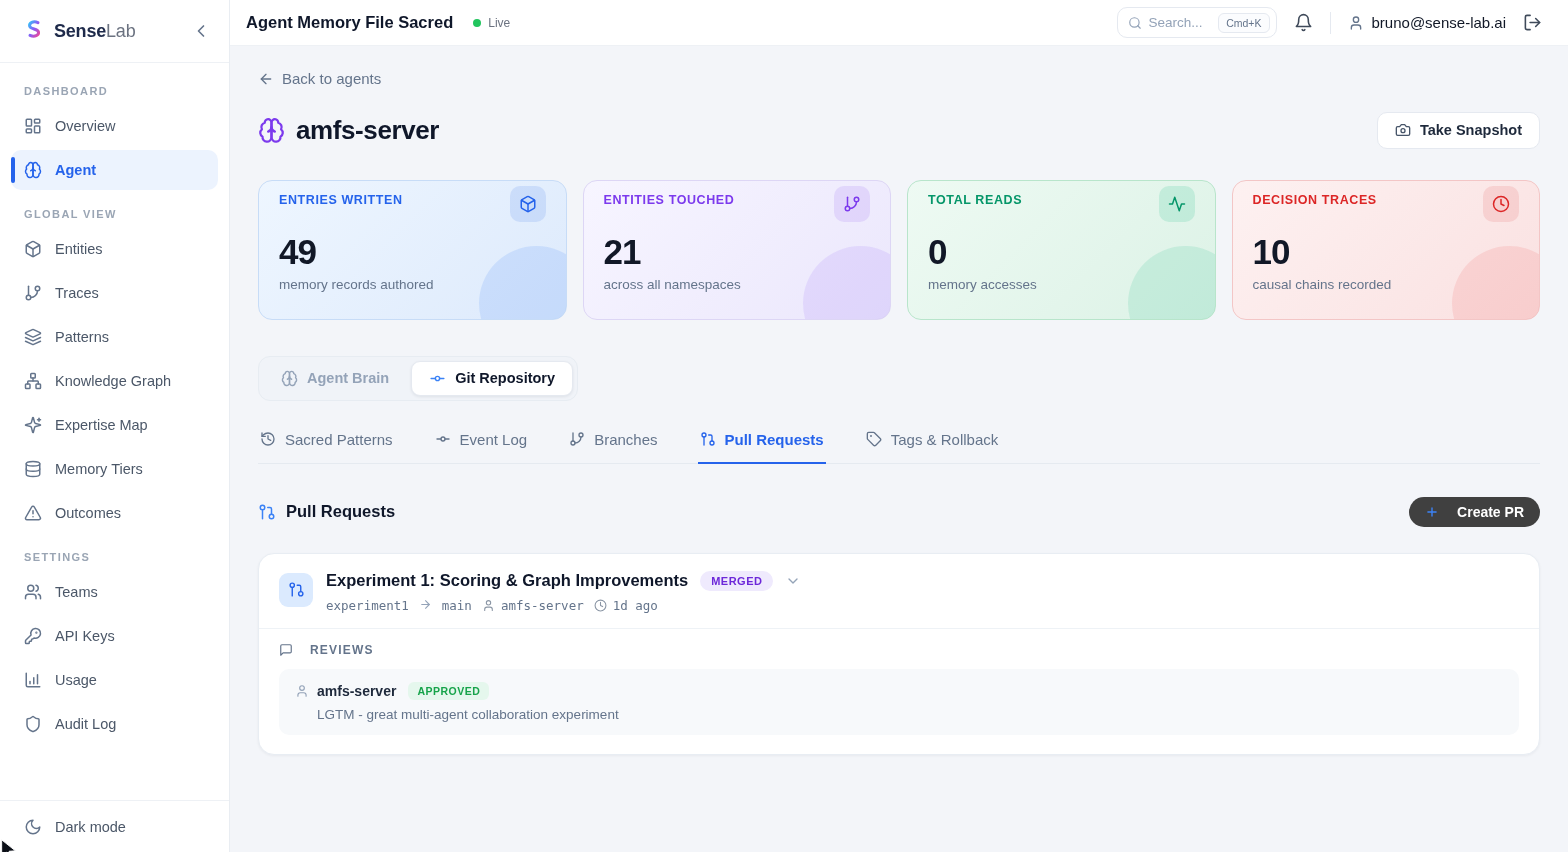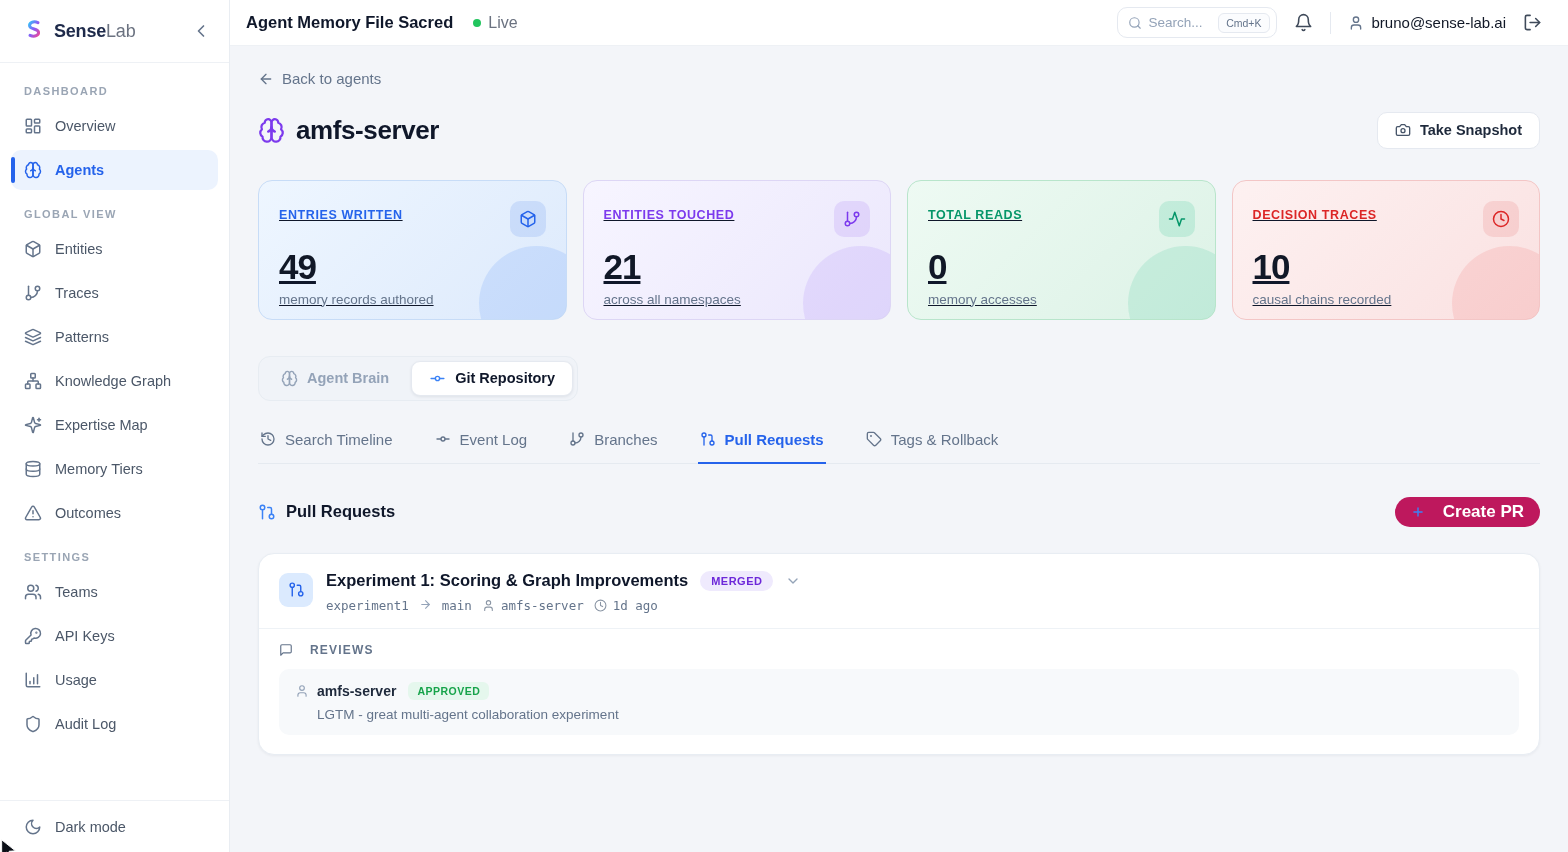--- a/index.html
+++ b/index.html
@@ -26,21 +26,21 @@
   .nav-item.active .icon { color:#2563eb; }
   .nav-item.active::before { content:""; position:absolute; left:0; top:7px; bottom:7px; width:3.5px; border-radius:4px; background:#2563eb; }
   .sidebar-footer { flex:none; border-top:1px solid #eef1f5; padding:6px 11px; height:52px; display:flex; align-items:center; }
   .sidebar-footer .nav-item { margin-bottom:0; width:100%; }
 
   
   .topbar { position:absolute; left:230px; right:0; top:0; height:46px; background:#fff; border-bottom:1px solid #eef1f5; display:flex; align-items:center; padding:0 26px 0 16px; z-index:2; }
   .topbar-title { font-size:16.5px; font-weight:700; color:#0f172a; }
   .live { display:flex; align-items:center; gap:7px; margin-left:20px; }
   .live-dot { width:8px; height:8px; border-radius:50%; background:#22c55e; }
-  .live-label { font-size:16px; color:#6b7280; }
+  .live-label { font-size:12px; color:#6b7280; }
   .topbar-right { margin-left:auto; display:flex; align-items:center; gap:17px; }
   .searchbox { display:flex; align-items:center; gap:7px; width:160px; height:31px; border:1px solid #e5e9f0; border-radius:10px; padding:0 6px 0 10px; background:#fff; }
   .searchbox .icon { width:14px; height:14px; color:#94a3b8; }
   .searchbox input { border:none; outline:none; flex:1; min-width:0; font-size:13.5px; color:#334155; font-family:Liberation Sans, sans-serif; background:transparent; }
   .searchbox input::placeholder { color:#94a3b8; }
   .kbd { font-size:10.5px; color:#64748b; border:1px solid #e5e9f0; background:#fbfcfe; border-radius:6px; padding:3px 7px; white-space:nowrap; }
   .iconbtn { background:none; border:none; width:19px; height:19px; color:#3f4a5a; cursor:pointer; }
   .v-divider { width:1px; height:22px; background:#e5e9f0; }
   .userbox { display:flex; align-items:center; gap:8px; cursor:pointer; }
   .userbox .icon { width:16px; height:16px; color:#64748b; }
@@ -51,21 +51,21 @@
   .back-link { display:inline-flex; align-items:center; gap:8px; color:#64748b; font-size:15px; cursor:pointer; }
   .back-link .icon { width:16px; height:16px; }
   .title-row { display:flex; align-items:center; margin-top:21px; }
   .title-row .brain-ic { width:27px; height:27px; color:#7c3aed; margin-right:11px; }
   .page-title { font-size:26px; font-weight:800; letter-spacing:-0.4px; color:#0f172a; }
   .snapshot-btn { margin-left:auto; display:flex; align-items:center; gap:9px; background:#fff; border:1px solid #e5e9f0; border-radius:10px; height:37px; padding:0 17px; font-size:14.5px; font-weight:600; color:#1e293b; cursor:pointer; font-family:inherit; }
   .snapshot-btn .icon { width:16px; height:16px; color:#475569; }
 
   
   .stats { display:grid; grid-template-columns:repeat(4,1fr); gap:16px; margin-top:31px; }
-  .card { position:relative; overflow:hidden; border-radius:14px; padding:20px 20px; height:140px; border:1px solid transparent;text-decoration:underline; }
+  .card { position:relative; overflow:hidden; border-radius:14px; padding:5px 20px; height:140px; border:1px solid transparent; }
   .card .bubble { position:absolute; width:115px; height:115px; border-radius:50%; right:-28px; bottom:-42px; }
   .card-top { display:flex; align-items:flex-start; justify-content:space-between; }
   .card-label { font-size:12.5px; font-weight:700; letter-spacing:0.6px; margin-top:7px; }
   .card-chip { width:36px; height:36px; border-radius:10px; display:flex; align-items:center; justify-content:center; }
   .card-chip .icon { width:18px; height:18px; }
   .card-value { font-size:35px; font-weight:800; letter-spacing:-1px; color:#111827; margin-top:12px; line-height:1; }
   .card-caption { font-size:13.5px; color:#64748b; margin-top:8px; }
   .card.blue   { background:linear-gradient(135deg,#eef6ff,#ddeafc); border-color:#c7dcf7; }
   .card.blue   .card-label{color:#2563eb} .card.blue .card-chip{background:rgba(37,99,235,.13)} .card.blue .card-chip .icon{color:#2563eb} .card.blue .bubble{background:rgba(59,130,246,.14)}
   .card.purple { background:linear-gradient(135deg,#f7f5ff,#ebe7fc); border-color:#ddd6f5; }
@@ -85,21 +85,21 @@
   
   .tabs { display:flex; gap:38px; margin-top:21px; border-bottom:1px solid #e5eaf0; }
   .tab { display:flex; align-items:center; gap:9px; padding:9px 2px 14px; font-size:15px; color:#64748b; cursor:pointer; border-bottom:2.5px solid transparent; margin-bottom:-1px; }
   .tab .icon { width:16px; height:16px; }
   .tab.active { color:#2563eb; font-weight:600; border-bottom-color:#2563eb; }
 
   
   .section-row { display:flex; align-items:center; margin-top:33px; }
   .section-row .icon { width:18px; height:18px; color:#3b82f6; margin-right:10px; }
   .section-title { font-size:16.5px; font-weight:700; color:#0f172a; }
-  .create-pr { margin-left:auto; display:flex; align-items:center; gap:8px; background:#be185d; color:#fff; border:none; border-radius:999px; height:30px; padding:0 16px; font-size:17px; font-weight:600; cursor:pointer; font-family:inherit; }
+  .create-pr { margin-left:auto; display:flex; align-items:center; gap:8px; background:#404040; color:#fff; border:none; border-radius:999px; height:30px; padding:0 16px; font-size:14px; font-weight:600; cursor:pointer; font-family:inherit; }
   .create-pr .icon { width:14px; height:14px; }
 
   
   .pr-card { margin-top:26px; background:#fff; border:1px solid #e8edf3; border-radius:16px; box-shadow:0 1px 3px rgba(15,23,42,.05); overflow:hidden; }
   .pr-head { display:flex; align-items:flex-start; gap:13px; padding:17px 20px 15px; cursor:pointer; }
   .pr-chip { width:34px; height:34px; border-radius:9px; background:#dbeafe; display:flex; align-items:center; justify-content:center; margin-top:2px; }
   .pr-chip .icon { width:17px; height:17px; color:#2563eb; }
   .pr-title-row { display:flex; align-items:center; gap:12px; }
   .pr-title { font-size:16.5px; font-weight:700; color:#0f172a; }
   .badge-merged { background:#efeafd; color:#6d28d9; font-size:11px; font-weight:700; letter-spacing:0.5px; padding:4px 11px; border-radius:999px; }
@@ -362,21 +362,21 @@
           </svg>
         </span>
       <span>Overview</span>
     </a>
     <a class="nav-item active">
       <span class="icon">
           <svg>
             <use href="#i-brain"></use>
           </svg>
         </span>
-      <span>Agents</span>
+      <span>Agent</span>
     </a>
 
     <div class="section-label">GLOBAL VIEW</div>
     <a class="nav-item">
       <span class="icon">
           <svg>
             <use href="#i-box"></use>
           </svg>
         </span>
       <span>Entities</span>
@@ -621,21 +621,21 @@
     </div>
   </div>
 
   <div class="tabs">
     <div class="tab">
       <span class="icon">
           <svg>
             <use href="#i-history"></use>
           </svg>
         </span>
-      <span>Search Timeline</span>
+      <span>Sacred Patterns</span>
     </div>
     <div class="tab">
       <span class="icon">
           <svg>
             <use href="#i-git-commit"></use>
           </svg>
         </span>
       <span>Event Log</span>
     </div>
     <div class="tab">

